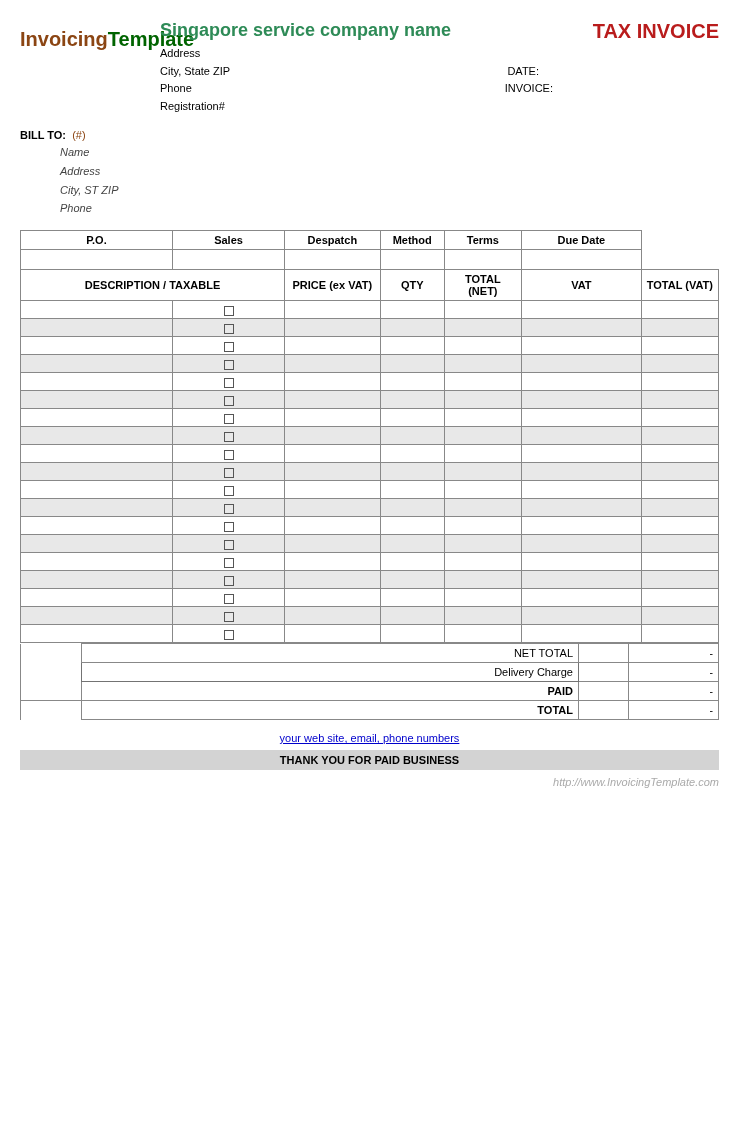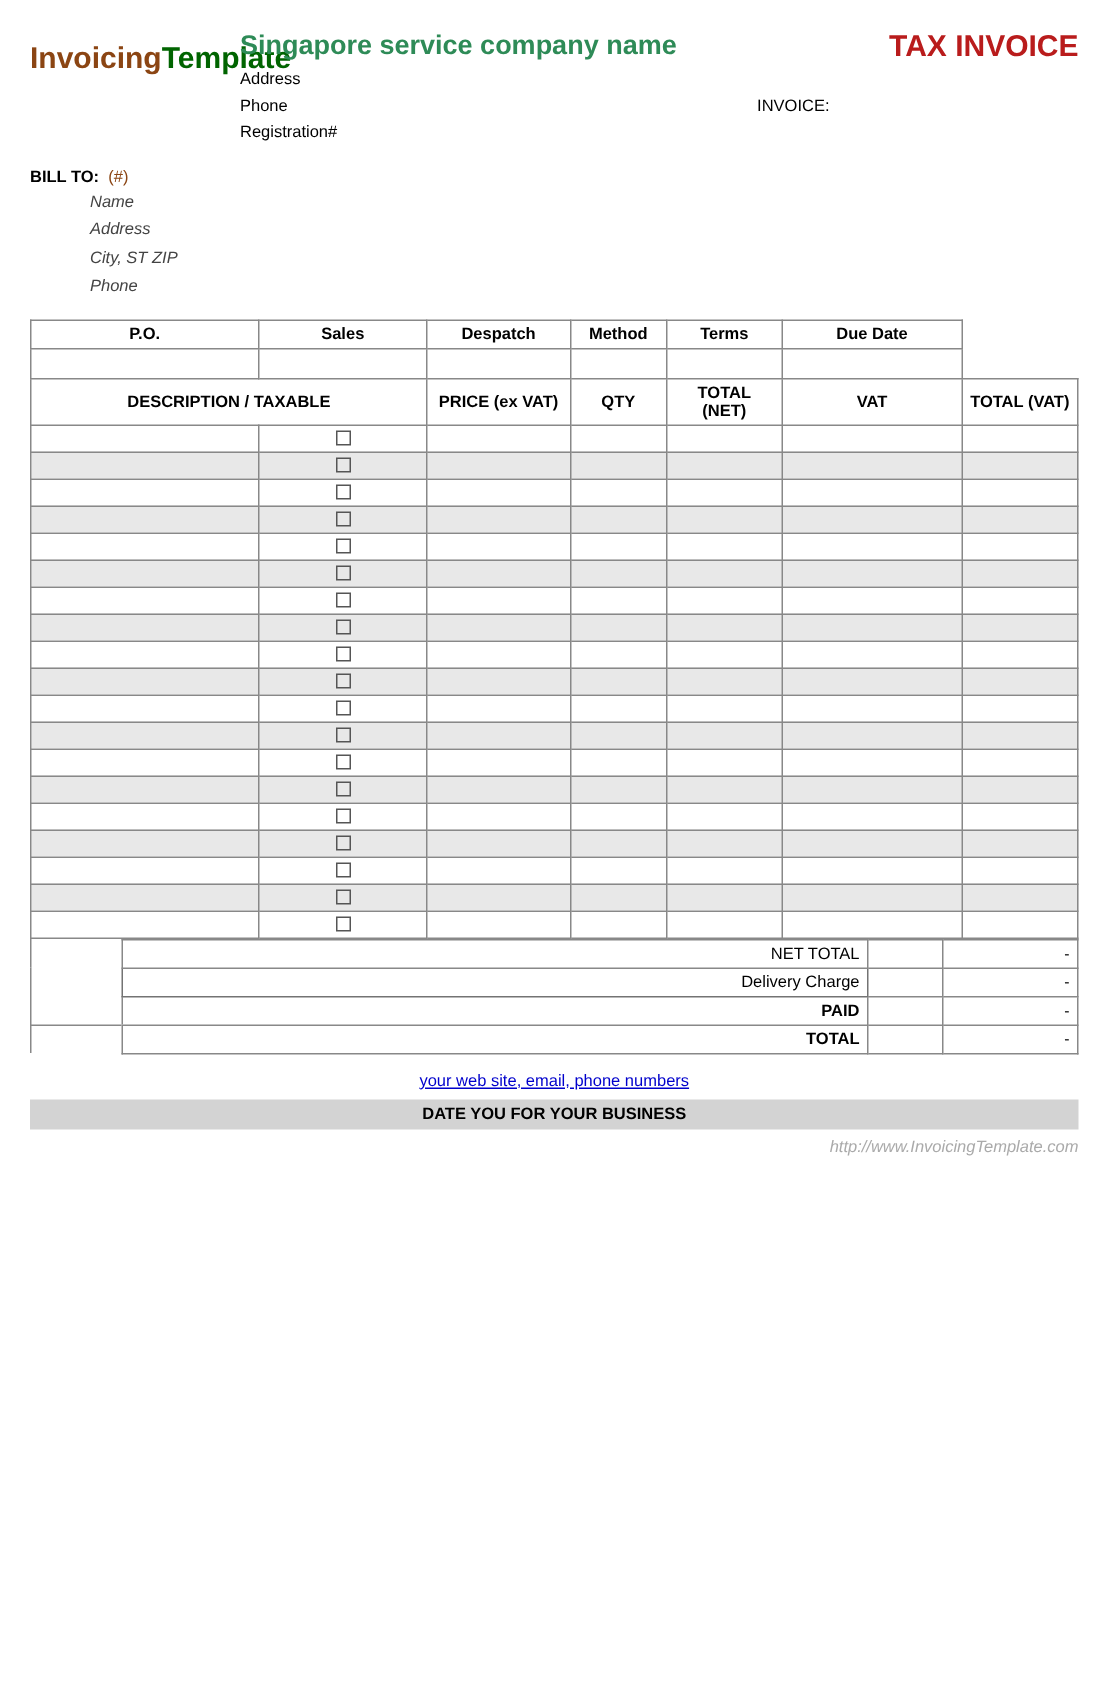--- a/index.html
+++ b/index.html
@@ -154,20 +154,24 @@
   <div class="logo-area">
     <div class="logo-text">
       <span class="logo-invoicing">Invoicing</span><span class="logo-template">Template</span>
     </div>
   </div>
 
   <div class="company-info">
     <div class="company-name">Singapore service company name</div>
     <div class="company-details">
       <div>Address</div>
+      <div style="display:flex; justify-content:space-between;">
+        <span>City, State ZIP</span>
+        <span style="margin-right:20px;"><span class="label">DATE:</span></span>
+      </div>
       <div style="display:flex; justify-content:space-between;">
         <span>Phone</span>
         <span style="margin-right:6px;"><span class="label">INVOICE:</span></span>
       </div>
       <div>Registration#</div>
     </div>
   </div>
 
   <div class="invoice-title-area">
     <div class="tax-invoice-title">TAX INVOICE</div>
@@ -423,16 +427,16 @@
       <td style="border:1px solid #888;"></td>
       <td style="text-align:right; border:1px solid #888;">-</td>
     </tr>
 
   </tbody>
 </table>
 
 <div class="footer-section">
   <a class="footer-link" href="#">your web site, email, phone numbers</a>
 </div>
-<div class="footer-thank-you">DATE YOU FOR YOUR BUSINESS</div>
+<div class="footer-thank-you">THANK YOU FOR PAID BUSINESS</div>
 <div class="watermark-area">
   <span class="watermark">http://www.InvoicingTemplate.com</span>
 </div>
 
 </body></html>

